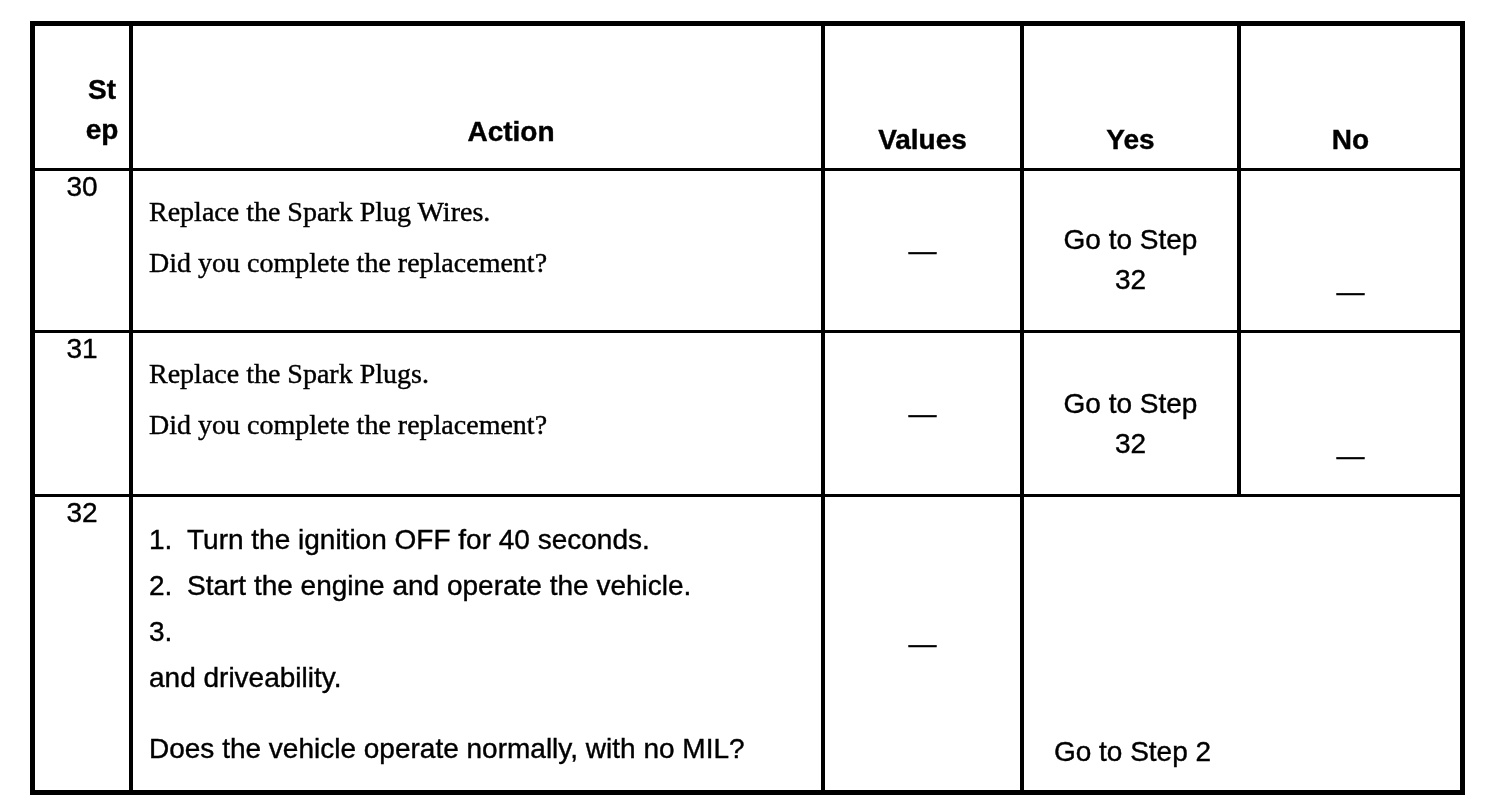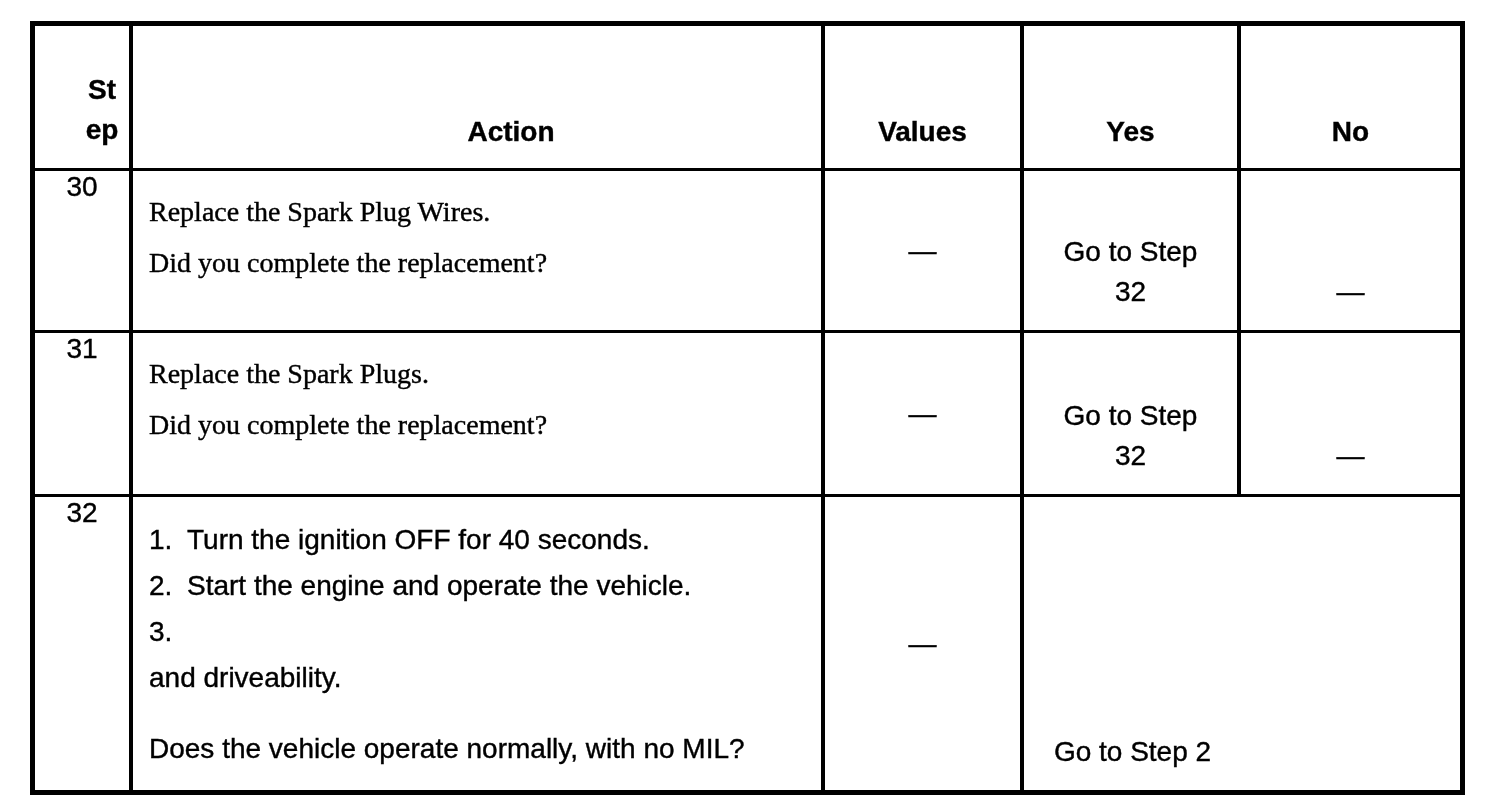--- a/index.html
+++ b/index.html
@@ -45,21 +45,21 @@
   .hdr {
     font-weight: bold;
     font-size: 28px;
     display: flex;
     align-items: flex-end;
     justify-content: center;
     text-align: center;
   }
   .hdr-step { padding-bottom: 18px; line-height: 40px; padding-left: 40px; }
   .hdr-action { padding-bottom: 20px; padding-left: 68px; }
-  .hdr-plain { padding-bottom: 20px; }
+  .hdr-plain { padding-bottom: 12px; }
 
   
   .step-cell {
     font-size: 28px;
     display: flex;
     justify-content: center;
   }
   .action-cell {
     font-size: 28px;
     line-height: 34px;
@@ -74,21 +74,21 @@
     justify-content: center;
   }
   .yes-cell-2line {
     font-size: 28px;
     line-height: 40px;
     display: flex;
     flex-direction: column;
     justify-content: flex-end;
     align-items: center;
     text-align: left;
-    padding-bottom: 18px;
+    padding-bottom: 30px;
   }
   .bottom-center {
     font-size: 28px;
     display: flex;
     align-items: flex-end;
     justify-content: center;
     text-align: center;
     padding-bottom: 22px;
   }
   .action-cell-32 {

